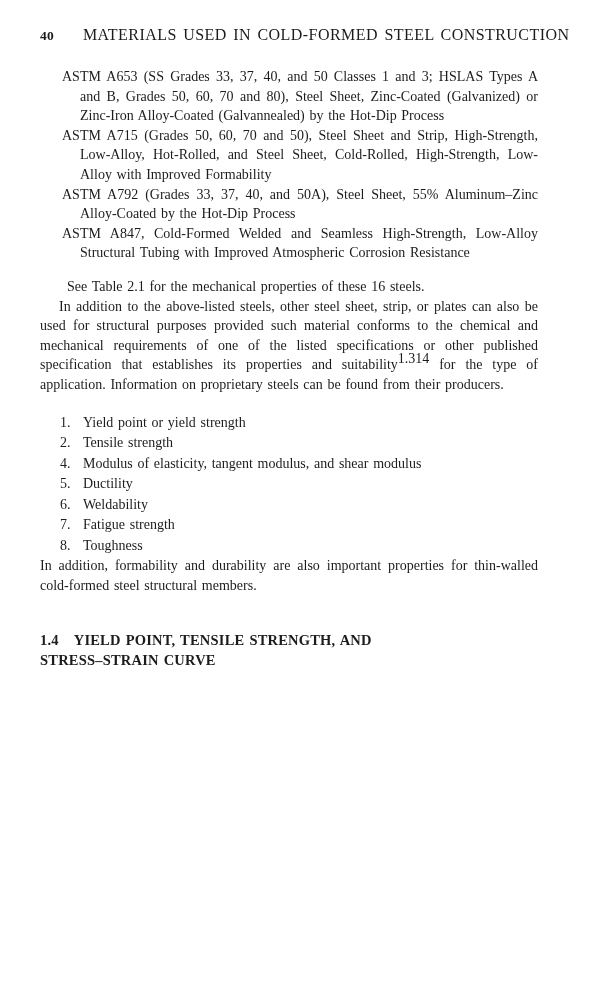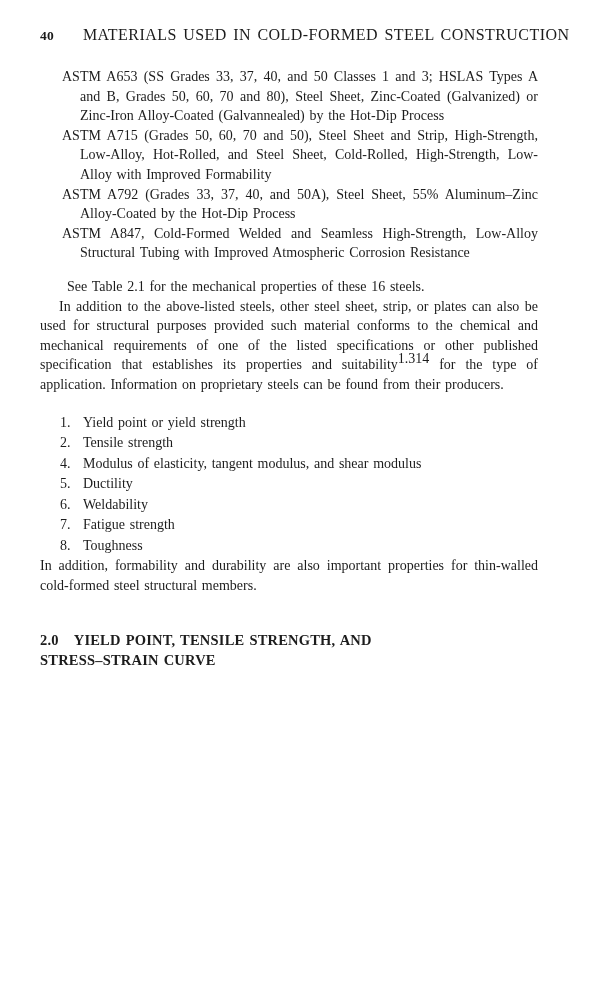--- a/index.html
+++ b/index.html
@@ -117,18 +117,18 @@
     <div class="prop-item"><span class="prop-num">4.</span><span>Modulus of elasticity, tangent modulus, and shear modulus</span></div>
     <div class="prop-item"><span class="prop-num">5.</span><span>Ductility</span></div>
     <div class="prop-item"><span class="prop-num">6.</span><span>Weldability</span></div>
     <div class="prop-item"><span class="prop-num">7.</span><span>Fatigue strength</span></div>
     <div class="prop-item"><span class="prop-num">8.</span><span>Toughness</span></div>
   </div>
 
   <p class="body flush mt-afterlist">In addition, formability and durability are also important properties for thin-walled cold-formed steel structural members.</p>
 
   <h2 class="section-heading">
-    <div class="sh-line"><span class="sh-num">2.0</span><span>YIELD POINT, TENSILE STRENGTH, AND</span></div>
+    <div class="sh-line"><span class="sh-num">1.4</span><span>YIELD POINT, TENSILE STRENGTH, AND</span></div>
     <div class="sh-line">STRESS–STRAIN CURVE</div>
   </h2>
 
 
 </div>
 
 </body></html>

